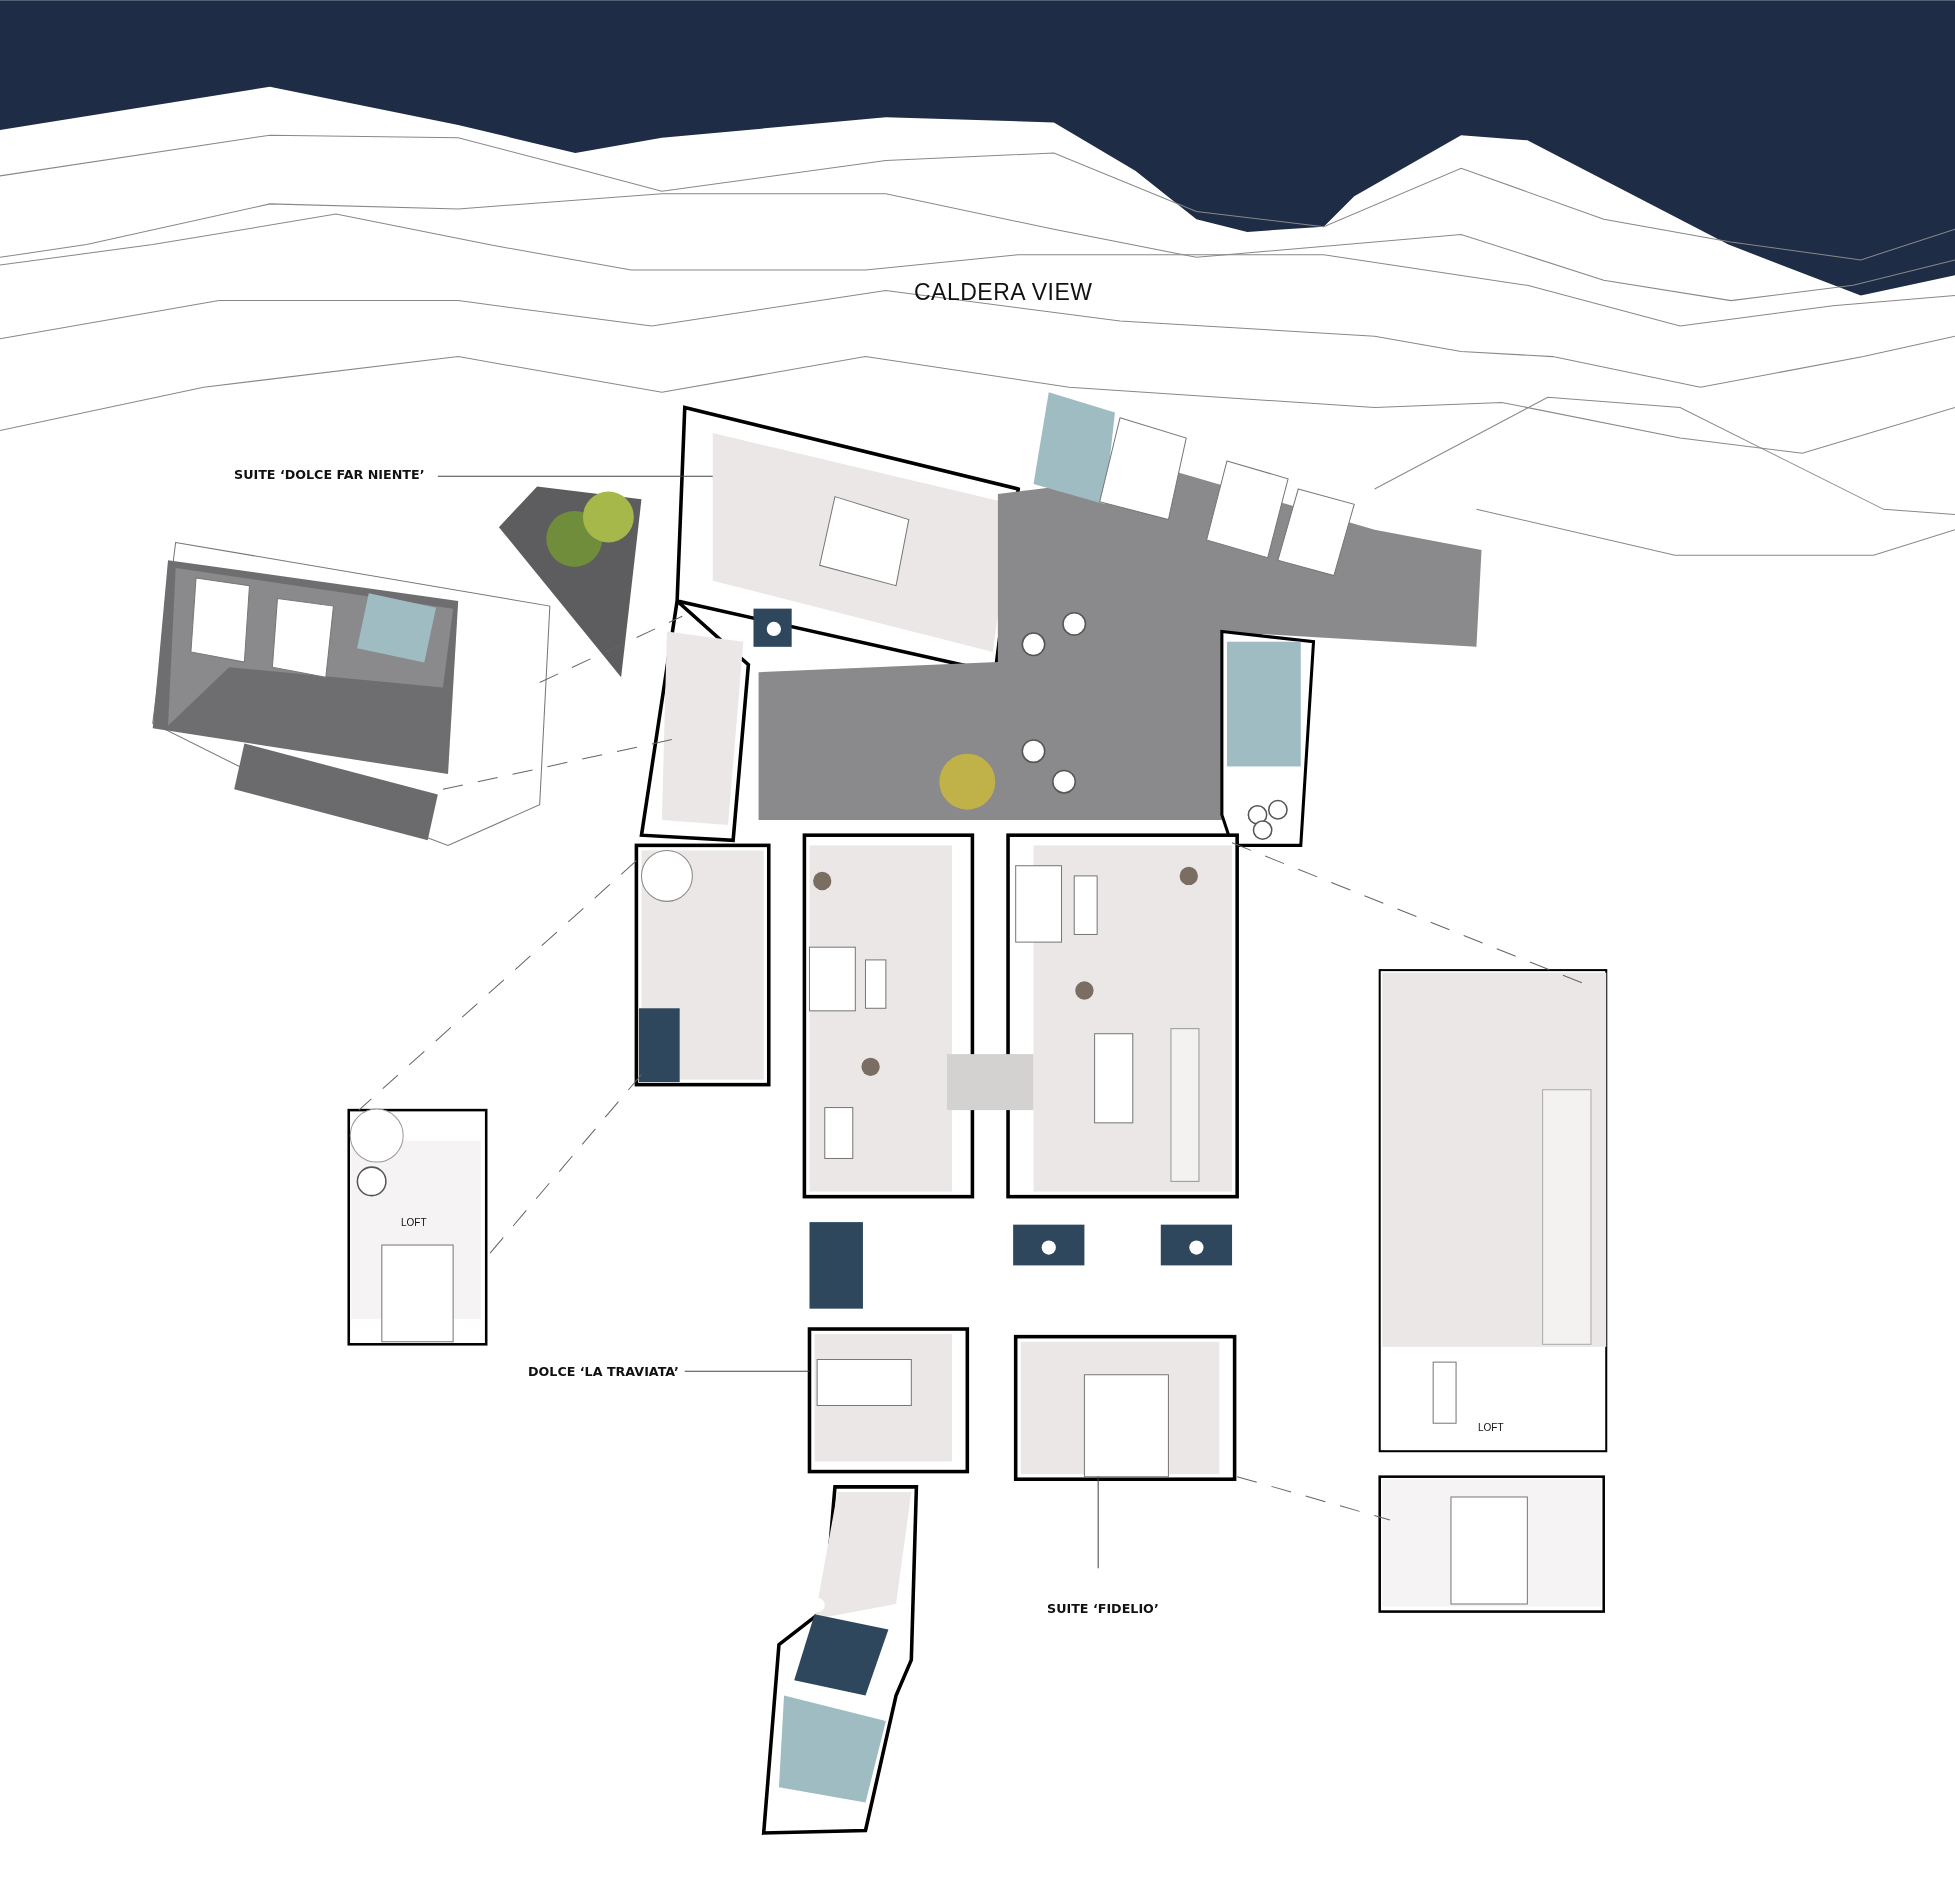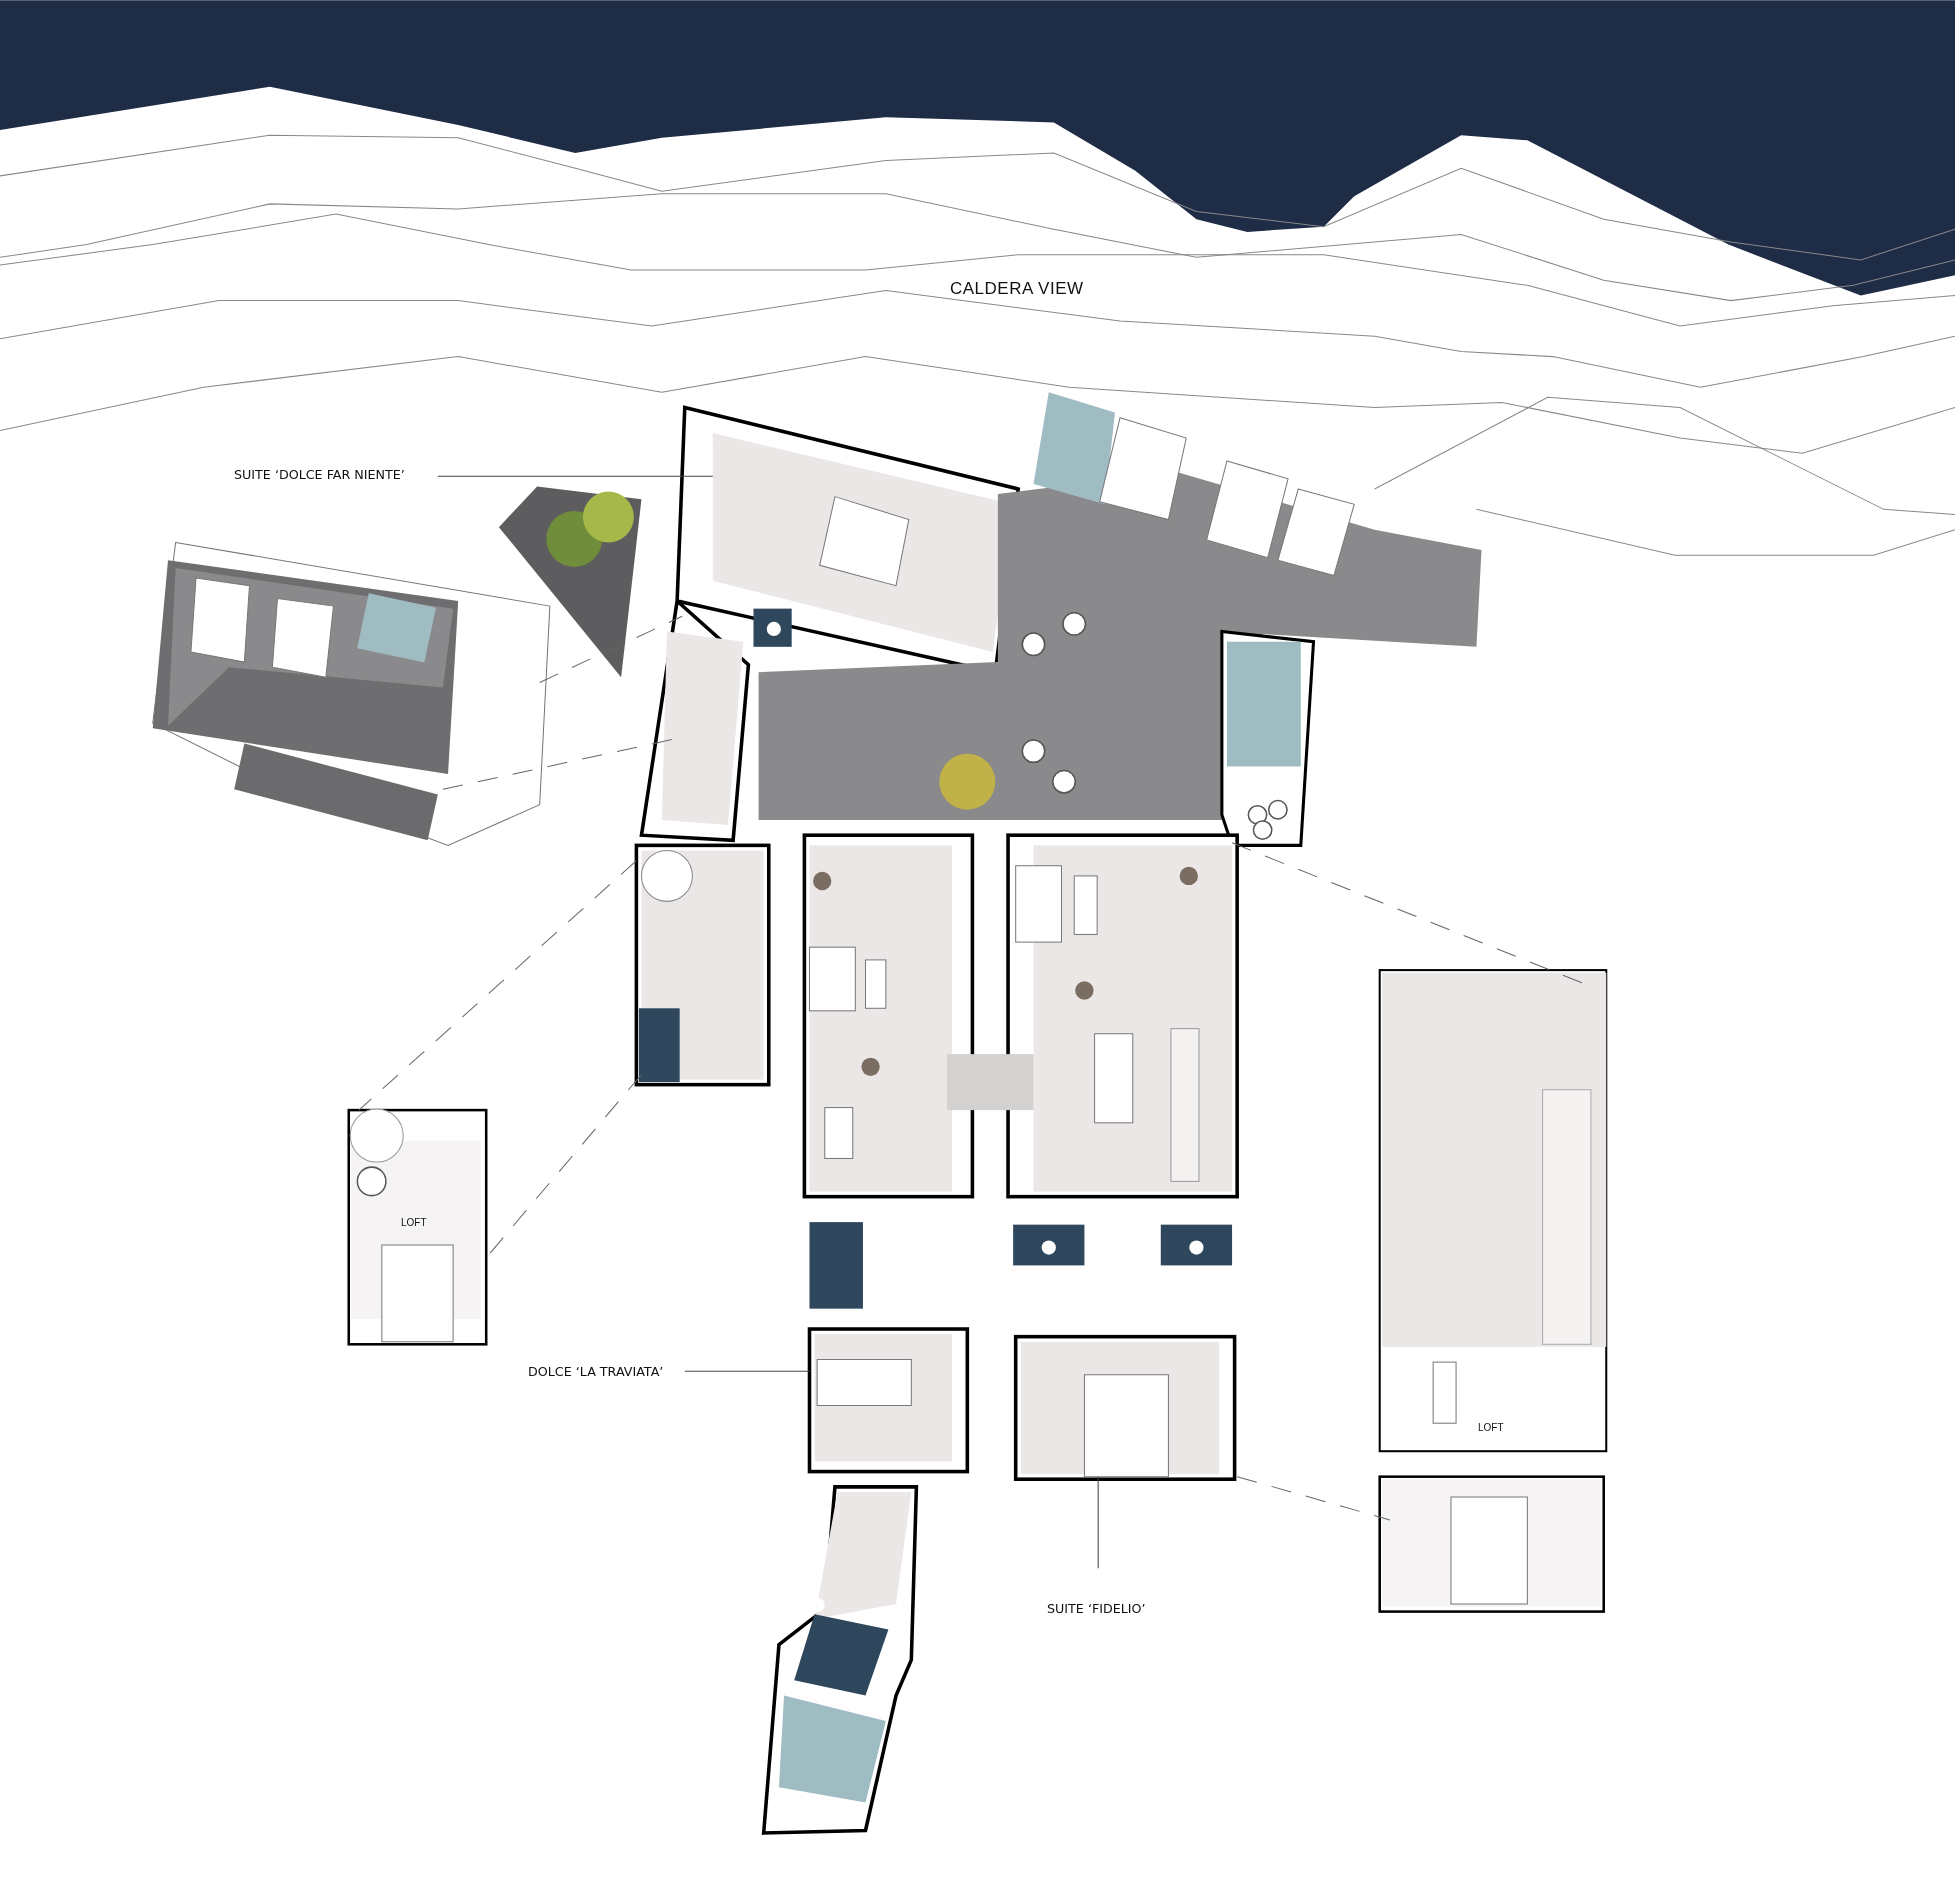--- a/index.html
+++ b/index.html
@@ -1,20 +1,20 @@
 <!DOCTYPE html>
 <html style="font-size:8.1px"><head>
 <meta charset="utf-8">
 <style>
   html, body { margin: 0; padding: 0; background: #ffffff; }
   body { width: 1955px; height: 1901px; position: relative; overflow: hidden; font-family: "DejaVu Sans", sans-serif; }
   #plan { position: absolute; left: 0; top: 0; width: 1955px; height: 1901px; }
   .label { position: absolute; color: #111; white-space: nowrap; }
-  .label.title { font-family: "Liberation Sans", sans-serif; font-size: 17px; letter-spacing: 0.5px; font-weight: normal; margin-left: 36px; }
-  .label.suite { font-family: "DejaVu Sans", sans-serif; font-size: 12.7px; font-weight: normal; }
+  .label.title { font-family: "Liberation Sans", sans-serif; font-size: 23px; letter-spacing: 0.5px; font-weight: normal; }
+  .label.suite { font-family: "DejaVu Sans", sans-serif; font-size: 12.7px; font-weight: bold; }
   .label.room { font-family: "Liberation Sans", sans-serif; font-size: 10px; }
   .ldash { fill: none; stroke: #666; stroke-width: 2; stroke-dasharray: 40 30; }
   .floor { fill: #ece7e7; }
   .terr { fill: #8a898b; }
   .terr-d { fill: #5d5c5e; }
   .bath { fill: #2e475c; }
   .water { fill: #9fbcc3; }
   .white { fill: #fff; stroke: #777; stroke-width: 2; }
   .brown { fill: #7a6d61; }
   .tree { fill: #6f8d3b; }

